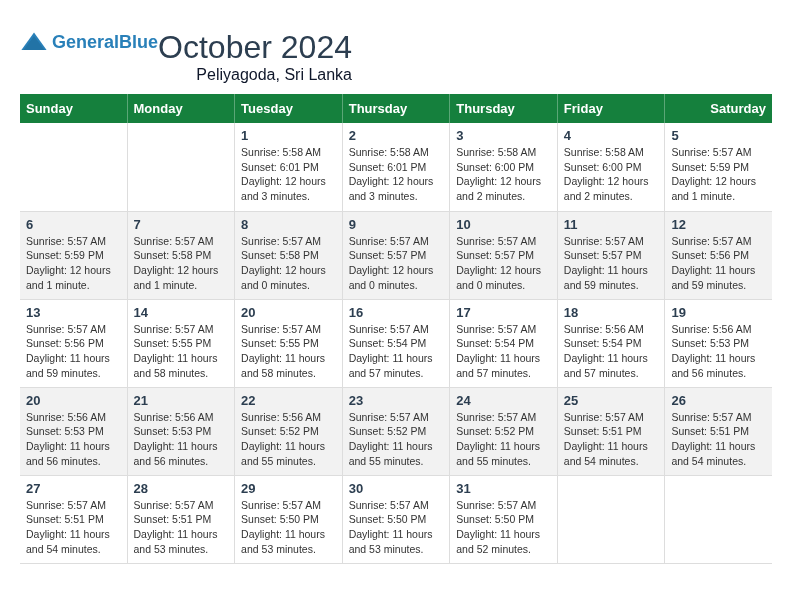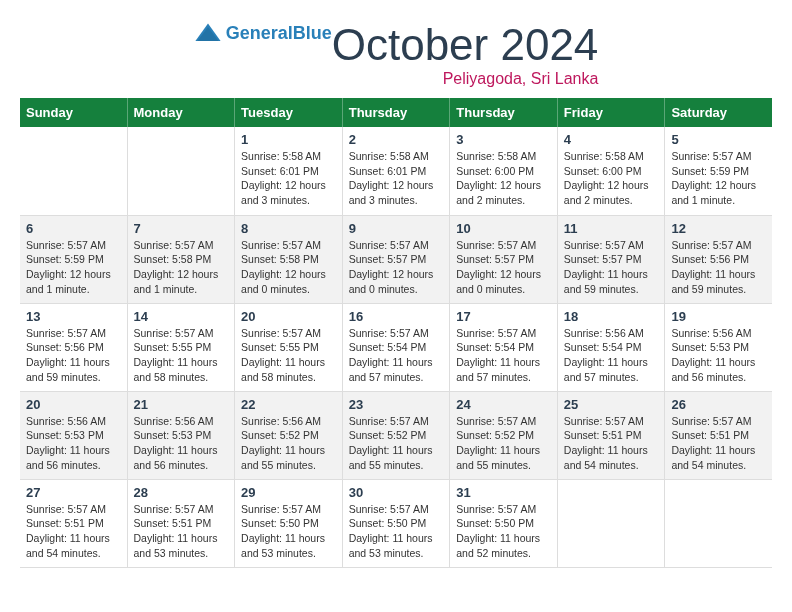--- a/index.html
+++ b/index.html
@@ -5,23 +5,24 @@
     * { box-sizing: border-box; margin: 0; padding: 0; }
     body {
       font-family: Arial, sans-serif;
       background: #fff;
       width: 792px;
       min-height: 612px;
       padding: 20px;
     }
     .header {
       display: flex;
-      justify-content: center;
+      justify-content: flex-start;
       align-items: flex-start;
       margin-bottom: 10px;
+      margin-top: 9px;
     }
     .logo {
       display: flex;
       align-items: center;
     }
     .logo-text {
       font-size: 18px;
       font-weight: bold;
       color: #2c3e50;
       line-height: 1.2;
@@ -31,45 +32,45 @@
     }
     .logo-icon {
       width: 28px;
       height: 28px;
       margin-right: 4px;
     }
     .title-section {
       text-align: right;
     }
     .month-title {
-      font-size: 44px;
+      font-size: 32px;
       font-weight: normal;
       color: #2c3e50;
     }
     .location {
       font-size: 16px;
-      color: #be185d;
+      color: #0f172a;
     }
     table {
       width: 100%;
       border-collapse: collapse;
       font-size: 11px;
     }
     thead tr {
       background-color: #15803d;
       color: white;
     }
     thead th {
       padding: 7px 6px;
       text-align: left;
       font-size: 13px;
       font-weight: 600;
       border-right: 1px solid rgba(255,255,255,0.3);
     }
-    thead th:last-child { border-right: none; }
+    thead th:last-child { border-right: none; text-align: right; }
     tbody tr {
       border-bottom: 1px solid #ddd;
     }
     tbody tr:nth-child(odd) {
       background: #fff;
     }
     tbody tr:nth-child(even) {
       background: #f2f2f2;
     }
     td {

